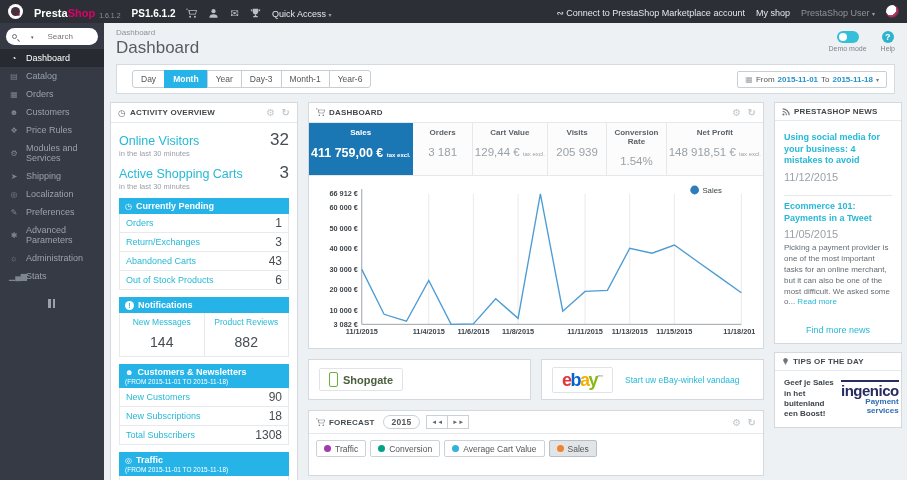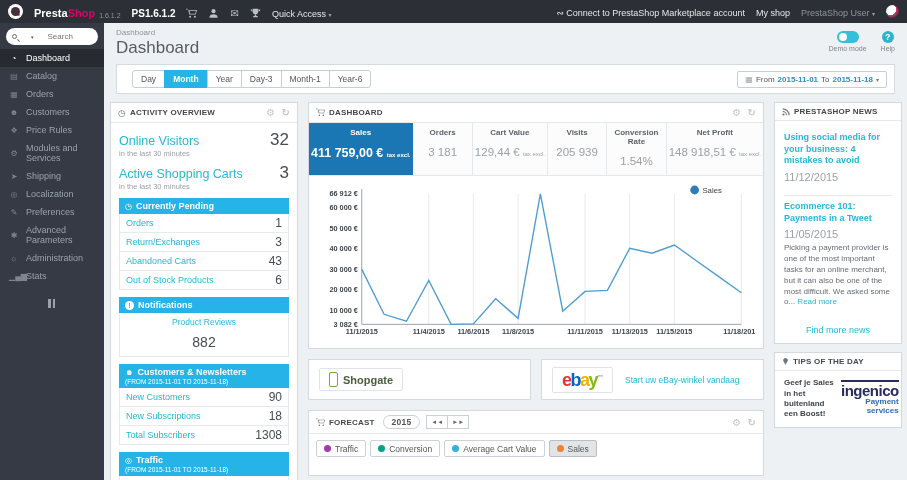--- a/index.html
+++ b/index.html
@@ -322,20 +322,24 @@
               <span class="tv">6</span>
             </div>
 
           <div class="sec-head">
             <div class="sh-main">
                 <span class="bang">!</span>
                 <span>Notifications</span>
               </div>
           </div>
           <div class="notif-cols">
+            <div class="ncol">
+                <div class="nl">New Messages</div>
+                <div class="nv">144</div>
+              </div>
             <div class="ncol">
                 <div class="nl">Product Reviews</div>
                 <div class="nv">882</div>
               </div>
           </div>
 
           <div class="sec-head">
             <div class="sh-main">
                 <span class="sh-ic">☻</span>
                 <span>Customers &amp; Newsletters</span>

